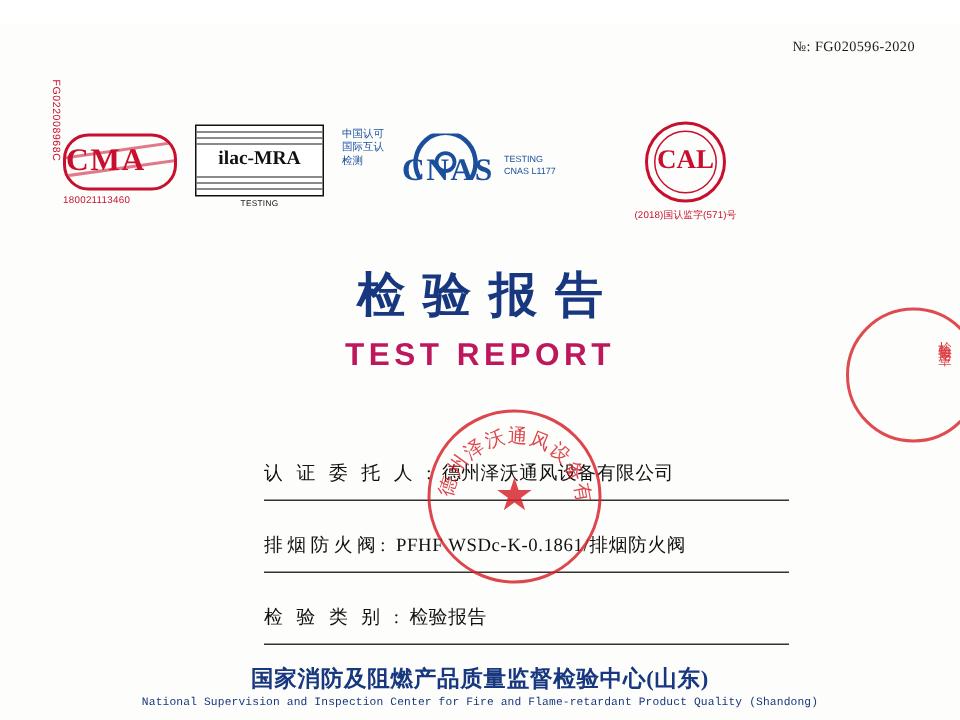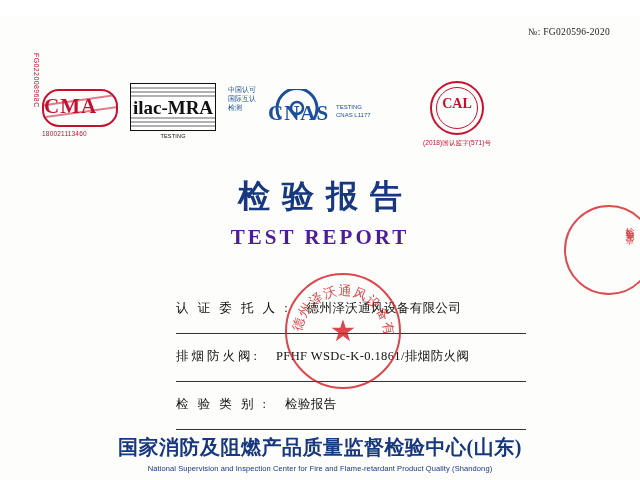--- a/index.html
+++ b/index.html
@@ -115,21 +115,21 @@
   .ilac-box .lines {
     position: absolute;
     left: 0; top: 0; width: 100%; height: 100%;
   }
   .ilac-text {
     position: absolute;
     left: 0; right: 0;
     top: 13px;
     font-family: "Liberation Serif", serif;
     font-weight: bold;
-    font-size: 19px;
+    font-size: 13px;
     color: #111;
     letter-spacing: 0px;
   }
   .ilac-sub {
     font-size: 5.5px;
     letter-spacing: .2px;
     color: #111;
     margin-top: 2px;
     font-family: "Liberation Sans", sans-serif;
   }
@@ -192,21 +192,21 @@
     left: 4px; top: 4px;
     right: 4px; bottom: 4px;
     border: 1px solid #c8102e;
     border-radius: 50%;
   }
   .cal-letters {
     position: absolute;
     left: 0; right: 0; top: 13px;
     font-family: "Liberation Serif", serif;
     font-weight: bold;
-    font-size: 14px;
+    font-size: 18px;
     color: #c8102e;
   }
   .cal-num {
     margin-top: 4px;
     font-size: 6.5px;
     color: #c8102e;
     font-family: "Liberation Sans", sans-serif;
     letter-spacing: .1px;
   }
 
@@ -221,42 +221,41 @@
     font-size: 32px;
     letter-spacing: 12px;
     color: #17377f;
     text-indent: 12px;
   }
   .title-en {
     position: absolute;
     left: 0; right: 0;
     top: 210px;
     text-align: center;
-    font-family: Liberation Serif, serif;
+    font-family: Liberation Sans, sans-serif;
     font-weight: bold;
     font-size: 21px;
     letter-spacing: 3px;
-    color: #4c1d95;
+    color: #be185d;
   }
 
   
   .fields {
     position: absolute;
     left: 176px;
     top: 285px;
     width: 350px;
   }
   .field {
     position: relative;
     height: 30px;
     border-bottom: 1px solid #333;
     display: flex;
-    align-items: flex-start;
+    align-items: center;
     padding-bottom: 3px;
-    gap: 12px;
   }
   .field + .field { margin-top: 14px; }
   .field-label {
     font-family: "Liberation Serif", serif;
     font-size: 12.5px;
     color: #111;
     letter-spacing: 3px;
     white-space: nowrap;
   }
   .field-value {
@@ -339,26 +338,26 @@
     font-family: "Liberation Serif", serif;
     font-weight: bold;
     font-size: 9px;
     color: #17377f;
     letter-spacing: .5px;
     margin-top: -1px;
   }
   .footer-cn {
     font-family: "Liberation Serif", serif;
     font-weight: bold;
-    font-size: 20px;
+    font-size: 15px;
     color: #17377f;
     letter-spacing: .5px;
   }
   .footer-en {
-    font-family: Liberation Sans, sans-serif;
+    font-family: Liberation Mono, monospace;
     font-size: 7.5px;
     color: #17377f;
     margin-top: 3px;
     letter-spacing: .1px;
   }
 </style>
 </head>
 <body>
 
 <div id="page">

